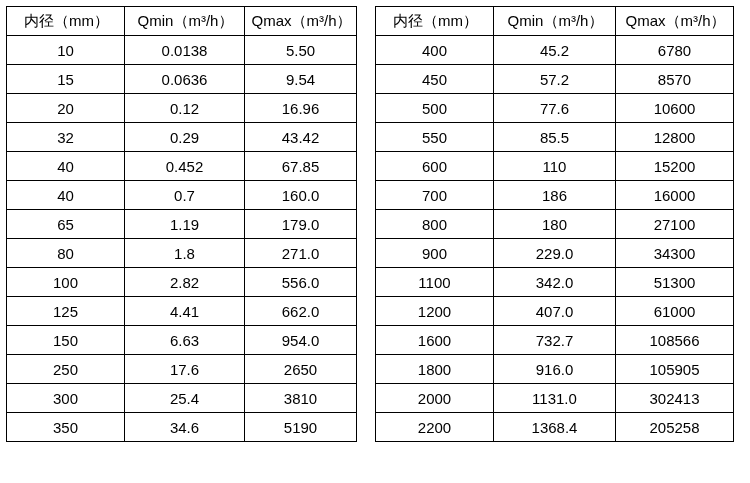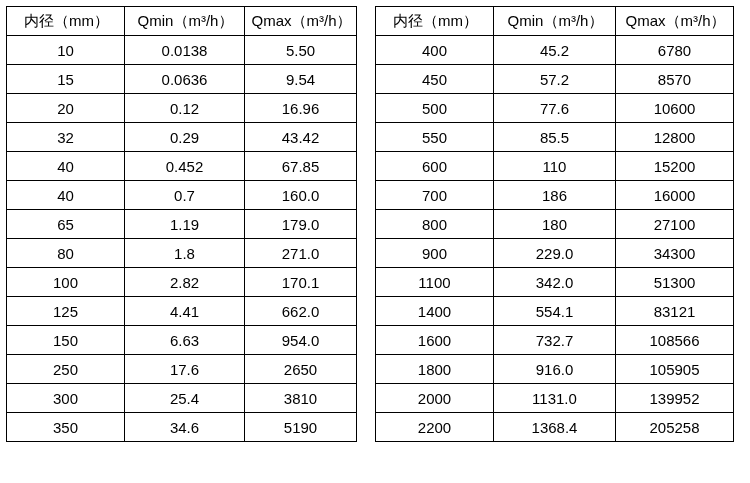--- a/index.html
+++ b/index.html
@@ -110,21 +110,21 @@
         <td>179.0</td>
       </tr>
       <tr>
         <td>80</td>
         <td>1.8</td>
         <td>271.0</td>
       </tr>
       <tr>
         <td>100</td>
         <td>2.82</td>
-        <td>170.1</td>
+        <td>556.0</td>
       </tr>
       <tr>
         <td>125</td>
         <td>4.41</td>
         <td>662.0</td>
       </tr>
       <tr>
         <td>150</td>
         <td>6.63</td>
         <td>954.0</td>
@@ -200,38 +200,38 @@
         <td>900</td>
         <td>229.0</td>
         <td>34300</td>
       </tr>
       <tr>
         <td>1100</td>
         <td>342.0</td>
         <td>51300</td>
       </tr>
       <tr>
-        <td>1400</td>
-        <td>554.1</td>
-        <td>83121</td>
+        <td>1200</td>
+        <td>407.0</td>
+        <td>61000</td>
       </tr>
       <tr>
         <td>1600</td>
         <td>732.7</td>
         <td>108566</td>
       </tr>
       <tr>
         <td>1800</td>
         <td>916.0</td>
         <td>105905</td>
       </tr>
       <tr>
         <td>2000</td>
         <td>1131.0</td>
-        <td>139952</td>
+        <td>302413</td>
       </tr>
       <tr>
         <td>2200</td>
         <td>1368.4</td>
         <td>205258</td>
       </tr>
     </tbody>
   </table>
 
 </div>

